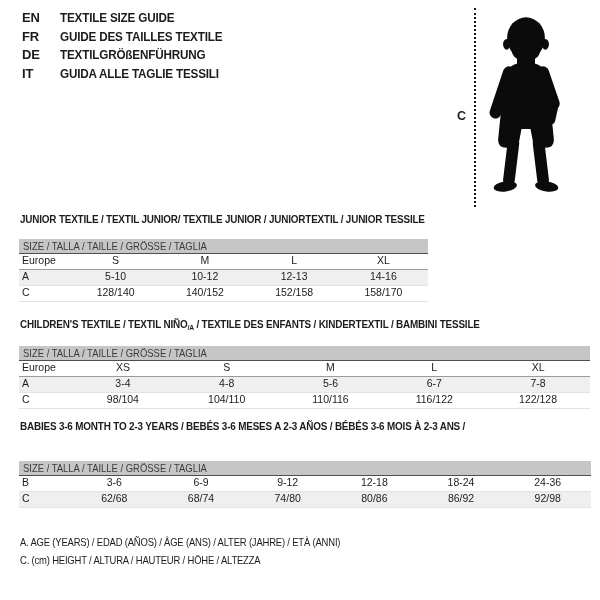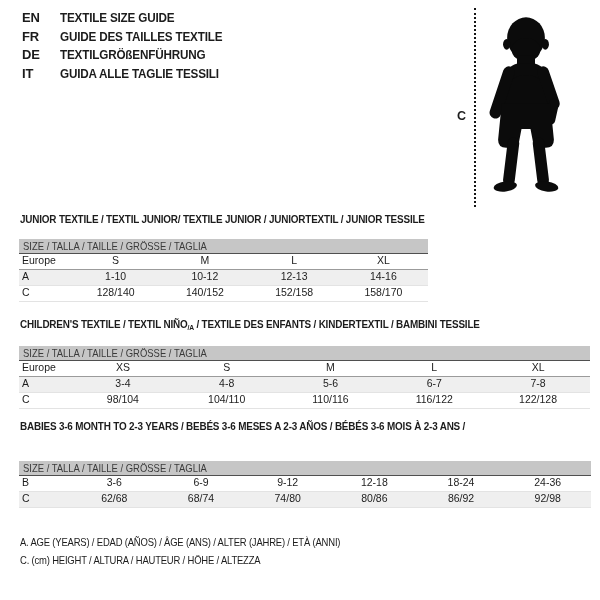--- a/index.html
+++ b/index.html
@@ -104,21 +104,21 @@
   </div>
   <div class="row hdr">
     <span class="c0">Europe</span>
     <span class="c">S</span>
     <span class="c">M</span>
     <span class="c">L</span>
     <span class="c">XL</span>
   </div>
   <div class="row shaded">
     <span class="c0">A</span>
-    <span class="c">1-10</span>
+    <span class="c">5-10</span>
     <span class="c">10-12</span>
     <span class="c">12-13</span>
     <span class="c">14-16</span>
   </div>
   <div class="row">
     <span class="c0">C</span>
     <span class="c">128/140</span>
     <span class="c">140/152</span>
     <span class="c">152/158</span>
     <span class="c">158/170</span>

